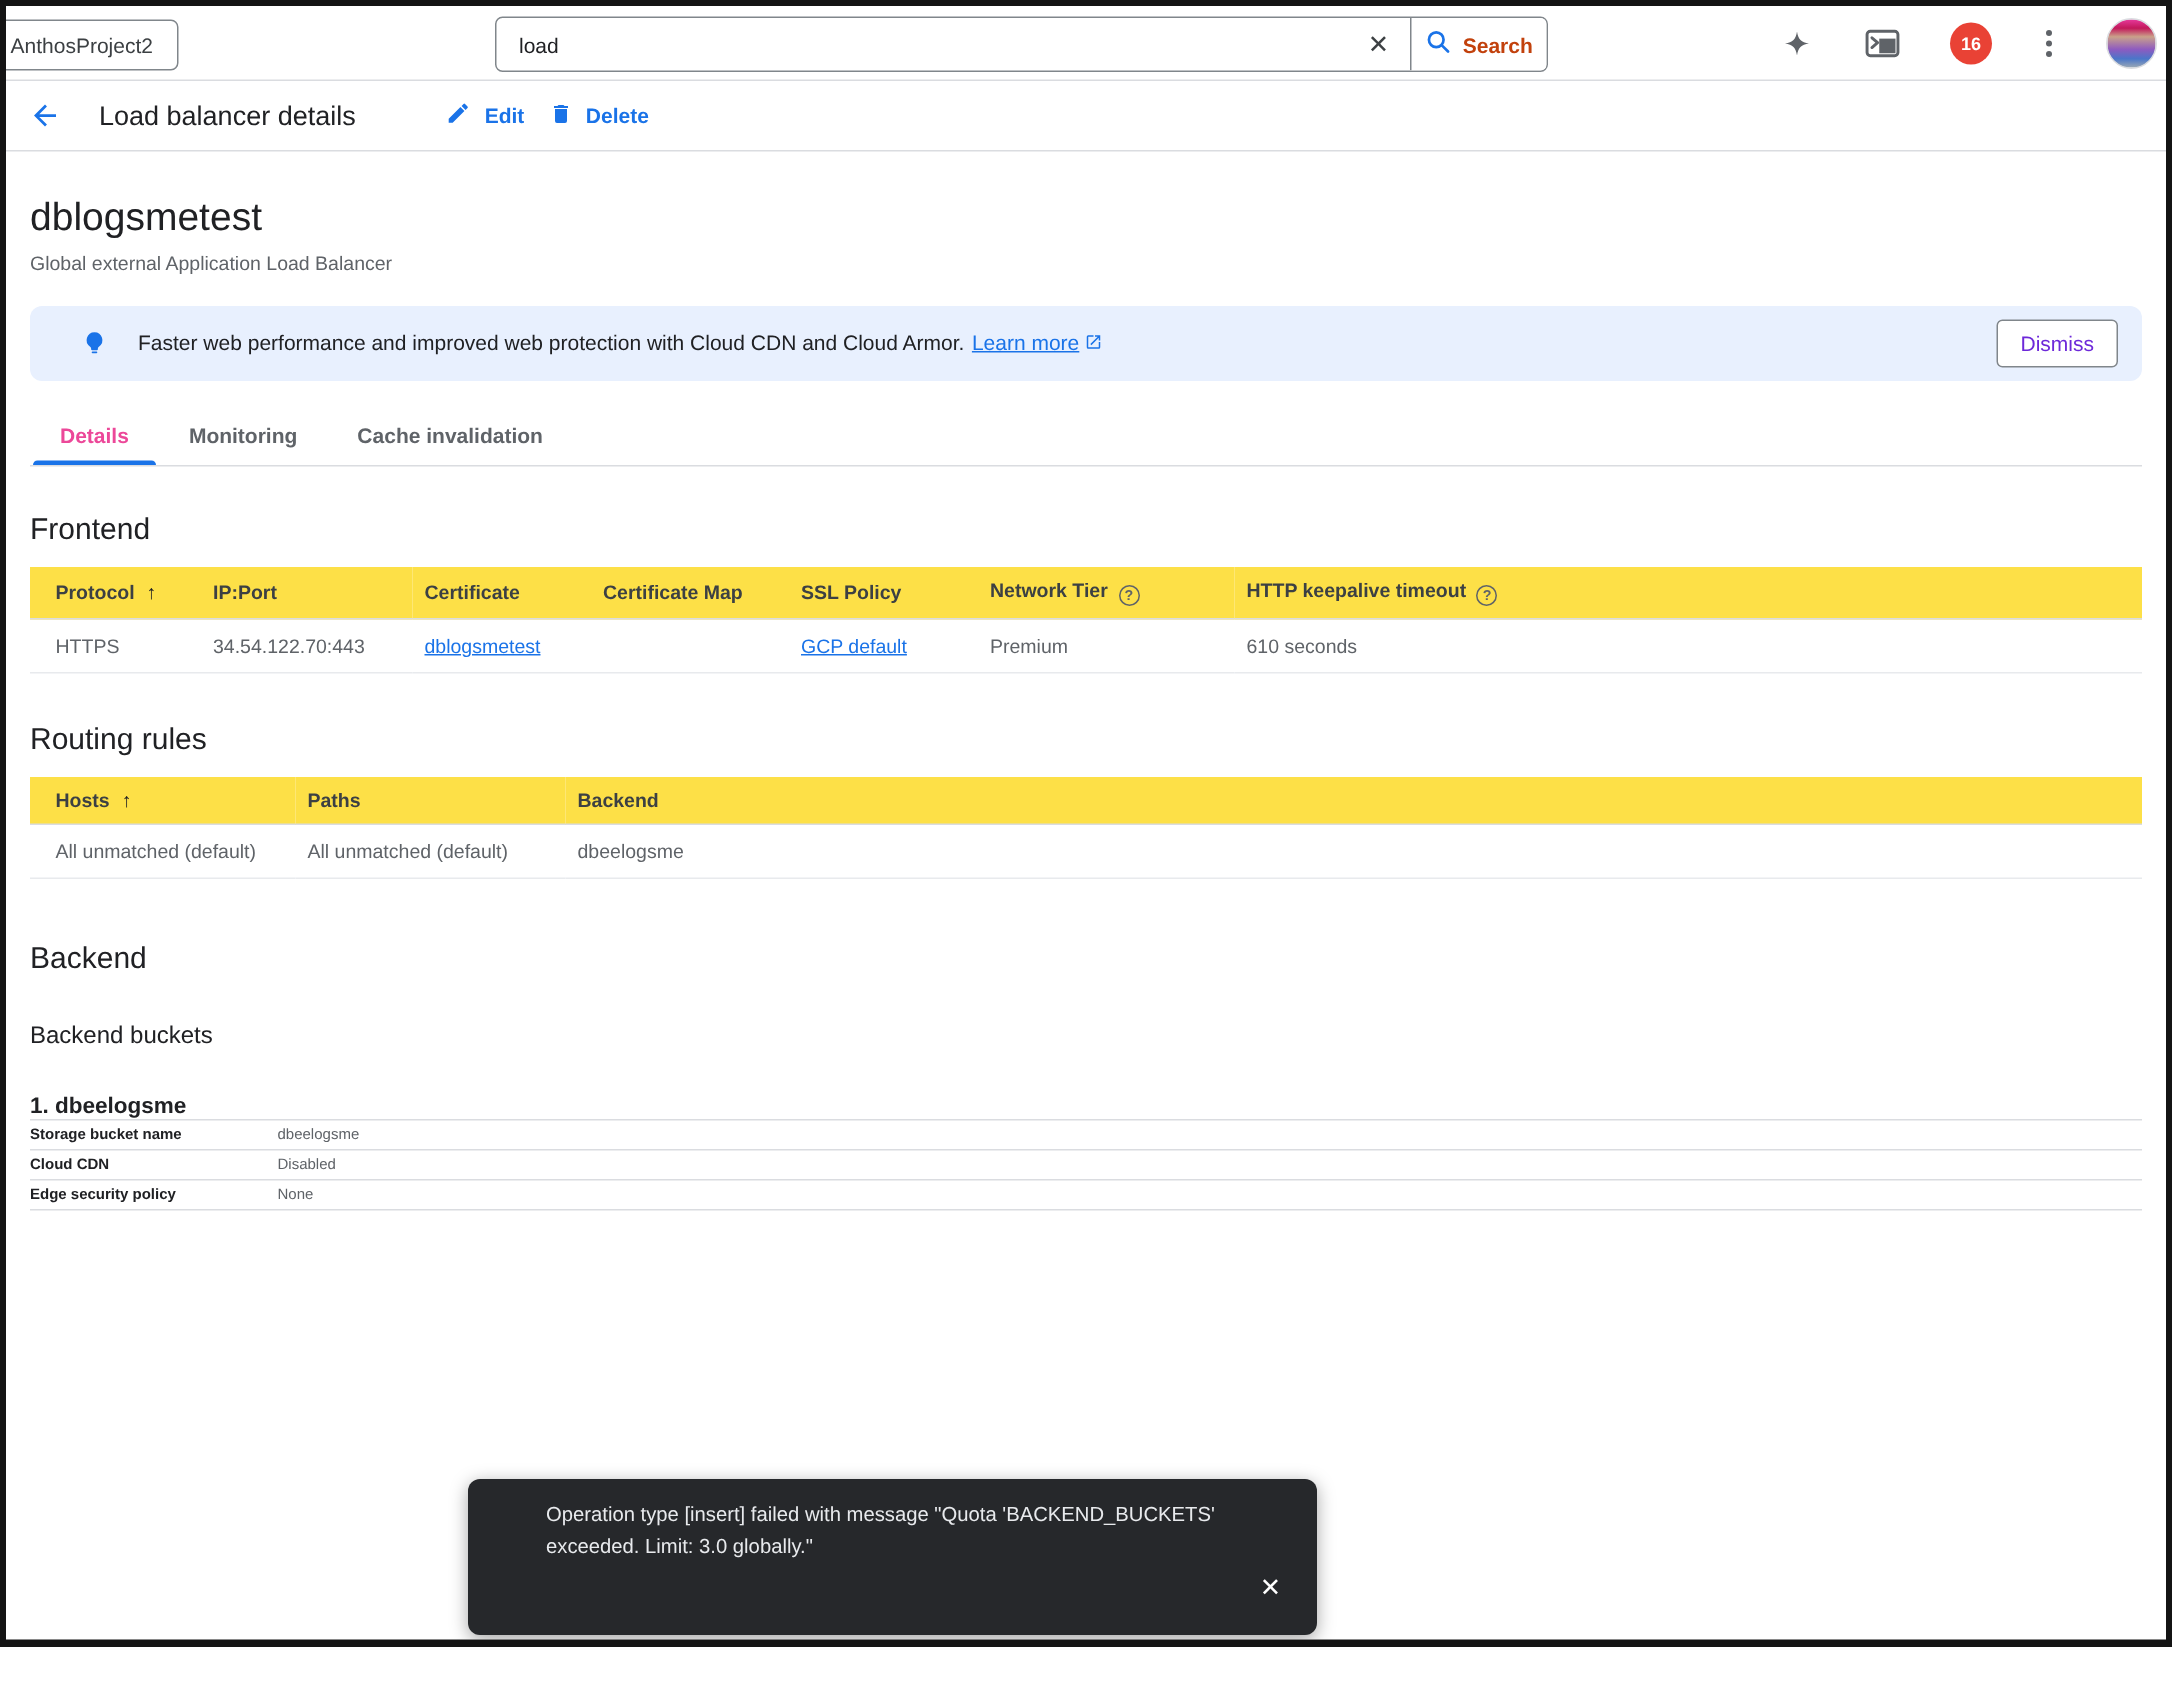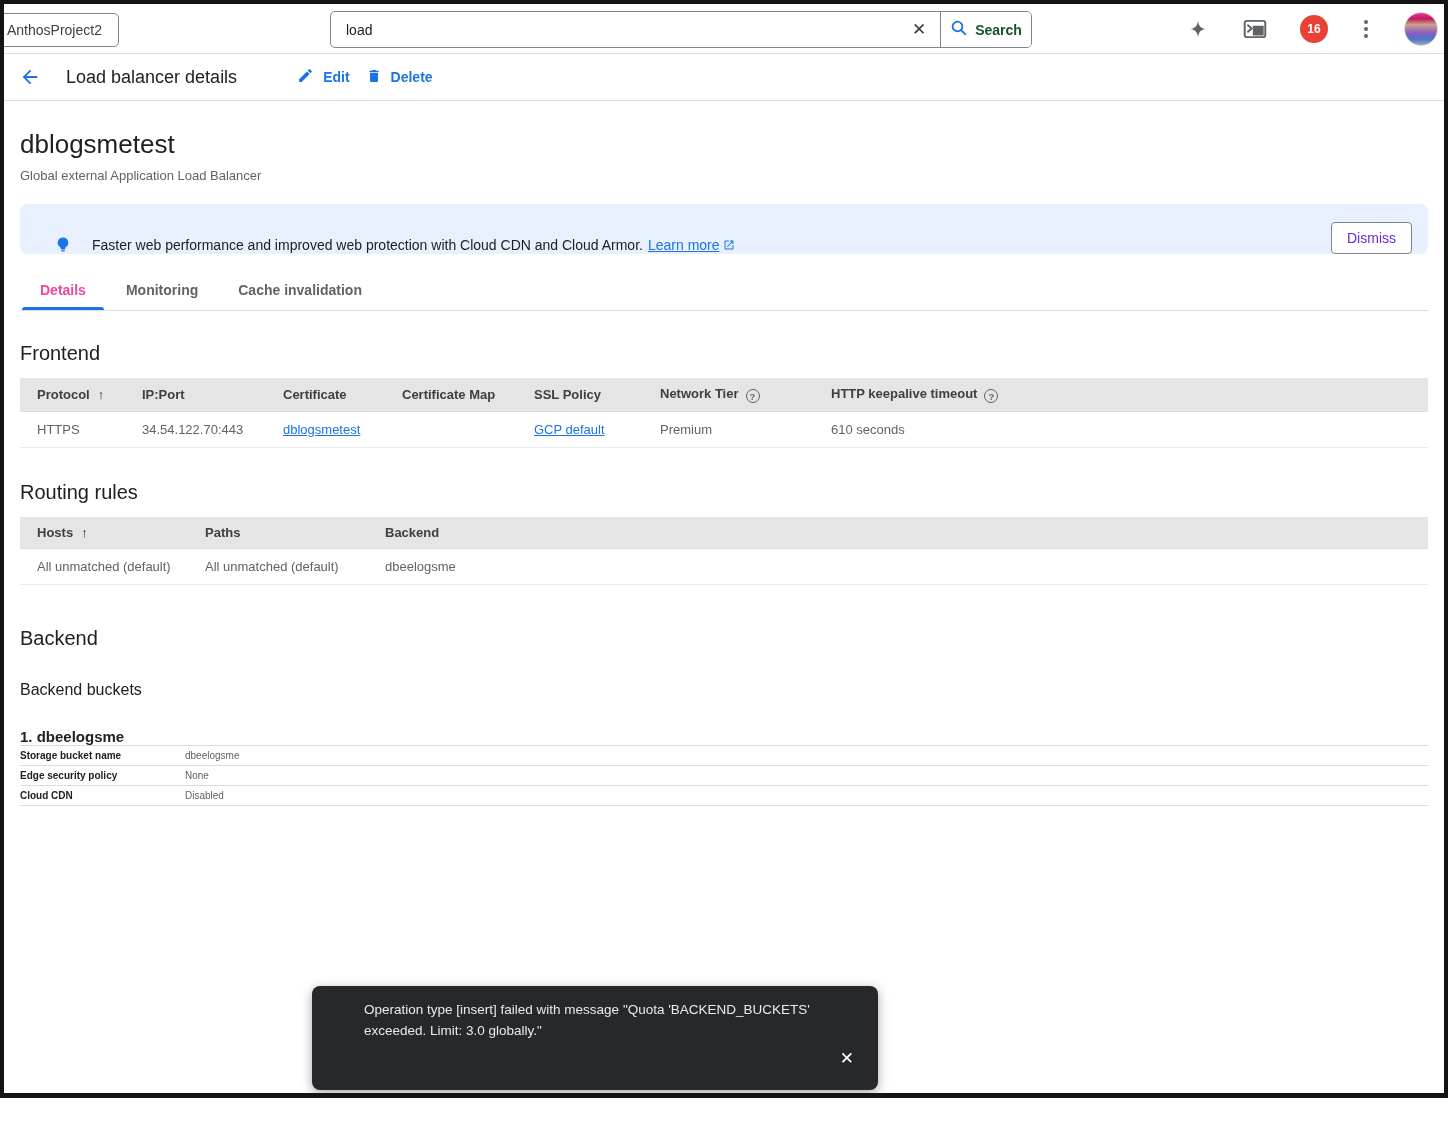--- a/index.html
+++ b/index.html
@@ -5,55 +5,55 @@
   * { box-sizing: border-box; margin: 0; padding: 0; }
   body { margin:0; background:#fff; font-family:"Liberation Sans", sans-serif; -webkit-font-smoothing:antialiased; }
   .page { position:relative; width:1448px; height:1098px; border:4px solid #141414; border-bottom-width:5px; background:#fff; overflow:hidden; }
 
   
   .topbar { position:relative; height:50px; background:#fff; border-bottom:1px solid #dadce0; }
   .project-btn { position:absolute; left:-14px; top:9px; height:34px; padding:0 16px; border:1px solid #80868b; border-radius:5px; display:flex; align-items:center; font-size:14px; color:#3c4043; background:#fff; cursor:pointer; }
   .search-wrap { position:absolute; left:326px; top:7px; width:702px; height:37px; border:1px solid #80868b; border-radius:5px; display:flex; background:#fff; overflow:hidden; }
   .search-input { flex:1; border:none; outline:none; font-size:14px; color:#202124; padding:0 15px; background:transparent; font-family:inherit; }
   .clear-btn { width:42px; display:flex; align-items:center; justify-content:center; color:#3c4043; font-size:17px; cursor:pointer; }
-  .search-btn { width:91px; border-left:1px solid #80868b; display:flex; align-items:center; justify-content:center; gap:7px; color:#14532d; font-weight:bold; font-size:14px; background:#fff; cursor:pointer; }
+  .search-btn { width:91px; border-left:1px solid #80868b; display:flex; align-items:center; justify-content:center; gap:7px; color:#c2410c; font-weight:bold; font-size:14px; background:#fff; cursor:pointer; }
   .topbar-icons { position:absolute; right:6px; top:0; height:100%; display:flex; align-items:center; gap:32px; }
   .icon-btn { display:flex; align-items:center; justify-content:center; cursor:pointer; }
   .badge { width:28px; height:28px; border-radius:50%; background:#e94235; color:#fff; font-size:12px; font-weight:bold; display:flex; align-items:center; justify-content:center; }
   .dots { display:flex; flex-direction:column; gap:3px; padding:4px; }
   .dots i { width:4px; height:4px; border-radius:50%; background:#5f6368; }
   .avatar { width:34px; height:34px; border-radius:50%; background:linear-gradient(180deg,#e6399b 0%,#c2185b 18%,#caa18a 36%,#8e5bc0 62%,#4a76c9 82%,#9aa8b5 100%); border:1px solid #dadce0; }
 
   
   .appbar { height:47px; border-bottom:1px solid #dadce0; display:flex; align-items:center; padding-left:15px; background:#fff; }
   .back-btn { width:24px; height:24px; margin-right:23px; cursor:pointer; display:flex; align-items:center; }
   .appbar-title { font-size:18px; color:#202124; }
   .appbar-actions { display:flex; margin-left:60px; gap:16px; }
   .text-btn { display:flex; align-items:center; gap:9px; color:#1a73e8; font-size:14px; font-weight:bold; cursor:pointer; }
 
   
   .content { padding:0 16px; }
   .lb-name { font-size:26px; font-weight:400; color:#202124; margin-top:29px; line-height:1.1; }
   .lb-sub { font-size:13px; color:#5f6368; margin-top:9px; }
 
-  .banner { margin-top:21px; height:50px; background:#e8f0fe; border-radius:8px; display:flex; align-items:flex-end; padding:0 16px; }
+  .banner { margin-top:21px; height:50px; background:#e8f0fe; border-radius:8px; display:flex; align-items:center; padding:0 16px; }
   .banner-icon { margin:0 20px 0 18px; display:flex; }
   .banner-text { font-size:14px; color:#202124; }
   .banner-link { color:#1a73e8; text-decoration:underline; margin-left:5px; cursor:pointer; }
   .ext-icon { display:inline-block; vertical-align:-1px; margin-left:3px; }
   .dismiss-btn { margin-left:auto; background:#fff; border:1px solid #80868b; border-radius:4px; padding:0 15px; height:32px; font-size:14px; color:#6d28d9; font-weight:500; cursor:pointer; }
 
   .tabs { margin-top:20px; display:flex; border-bottom:1px solid #dadce0; }
   .tab { padding:8px 20px 12px; font-size:14px; font-weight:bold; color:#5f6368; position:relative; cursor:pointer; }
   .tab.active { color:#ec4899; }
   .tab.active::after { content:""; position:absolute; left:2px; right:2px; bottom:0; height:3px; background:#1a73e8; border-radius:3px 3px 0 0; }
 
   .section-h { font-size:20px; font-weight:400; color:#202124; margin-top:31px; }
   table.data { width:100%; border-collapse:collapse; margin-top:13px; font-size:13px; table-layout:fixed; }
-  .data th { background:#e5e5e5; text-align:left; font-weight:bold; color:#3c4043; padding:8px 8px; border-bottom:1px solid #dadce0; white-space:nowrap; }
+  .data th { background:#fde047; text-align:left; font-weight:bold; color:#3c4043; padding:8px 8px; border-bottom:1px solid #dadce0; white-space:nowrap; }
   .data td { padding:10px 8px; color:#5f6368; border-bottom:1px solid #e8eaed; white-space:nowrap; }
   .data th:first-child, .data td:first-child { padding-left:17px; }
   .sort-arrow { margin-left:8px; color:#202124; font-weight:bold; }
   .help-icon { display:inline-flex; width:14px; height:14px; border:1.4px solid #5f6368; border-radius:50%; color:#5f6368; font-size:9.5px; font-weight:bold; align-items:center; justify-content:center; margin-left:7px; vertical-align:-2px; cursor:pointer; }
   a.cell-link { color:#1a73e8; text-decoration:underline; cursor:pointer; }
 
   .backend-sub { font-size:16px; font-weight:400; color:#202124; margin-top:31px; }
   .bucket-title { font-size:15px; font-weight:bold; color:#202124; margin-top:29px; }
   .kv { font-size:10px; }
   .kv-row { display:flex; align-items:center; border-top:1px solid #dadce0; padding:4px 0; }
@@ -227,26 +227,26 @@
     <div class="section-h" style="margin-top:42px">Backend</div>
     <div class="backend-sub">Backend buckets</div>
     <div class="bucket-title">1. dbeelogsme</div>
 
     <div class="kv">
       <div class="kv-row">
         <span class="kv-label">Storage bucket name</span>
         <span class="kv-value">dbeelogsme</span>
       </div>
       <div class="kv-row">
+        <span class="kv-label">Cloud CDN</span>
+        <span class="kv-value">Disabled</span>
+      </div>
+      <div class="kv-row">
         <span class="kv-label">Edge security policy</span>
         <span class="kv-value">None</span>
-      </div>
-      <div class="kv-row">
-        <span class="kv-label">Cloud CDN</span>
-        <span class="kv-value">Disabled</span>
       </div>
     </div>
 
   </div>
 
   <div class="toast">
     <span class="toast-msg">Operation type [insert] failed with message "Quota 'BACKEND_BUCKETS' exceeded. Limit: 3.0 globally."</span>
     <span class="toast-close">✕</span>
   </div>
 

